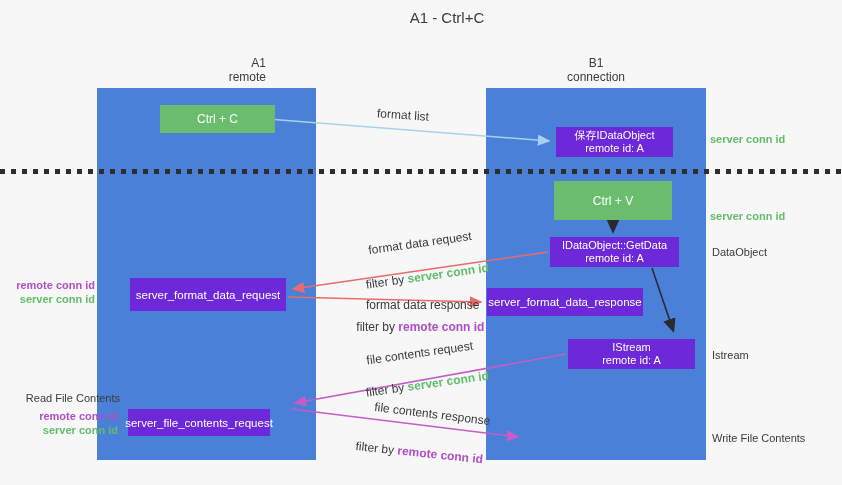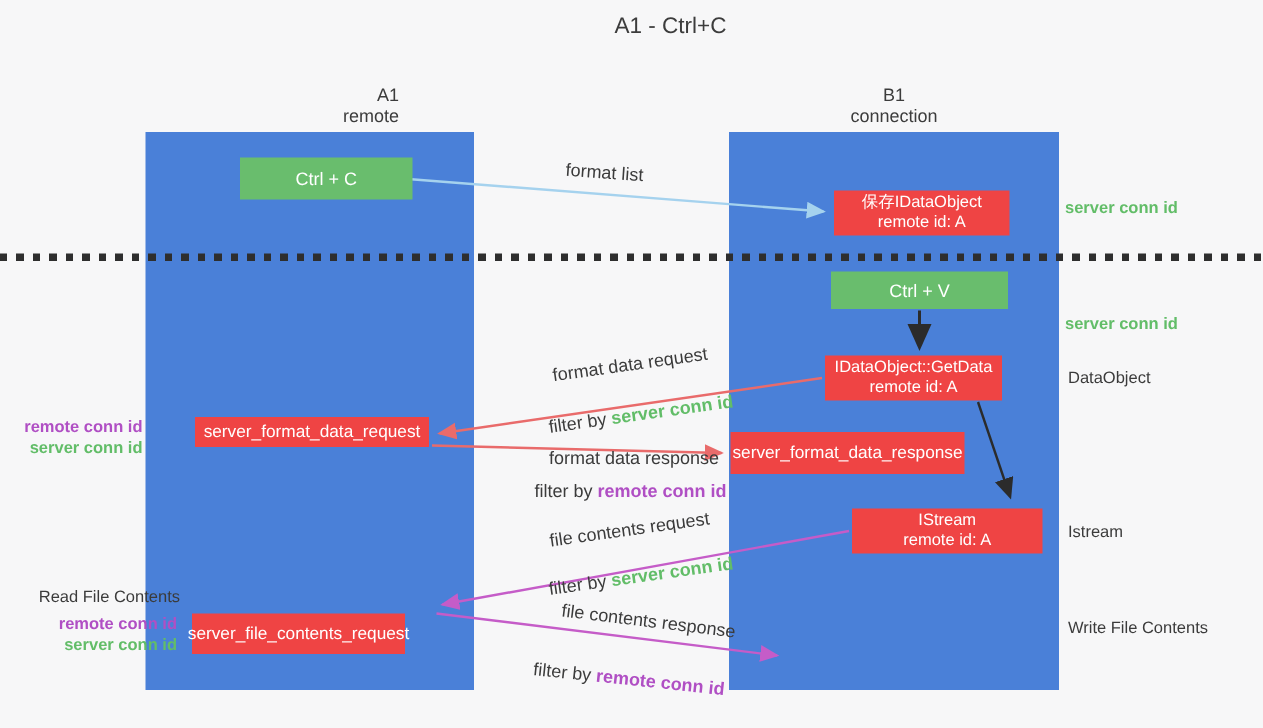--- a/index.html
+++ b/index.html
@@ -43,21 +43,21 @@
   .box{
     position:absolute;
     display:flex;flex-direction:column;
     align-items:center;justify-content:center;
     color:#ffffff;
     text-align:center;
     z-index:4;
     white-space:nowrap;
   }
   .box.green{background:#69bd6d;font-size:12px;}
-  .box.orange{background:#ef4444;font-size:11.5px;}
+  .box.orange{background:#6d28d9;font-size:11.5px;}
   .box.twoline{font-size:11px;line-height:13px;}
   .arrow-label{
     position:absolute;
     font-size:12px;color:#3b3b3b;
     white-space:pre;
     z-index:5;
   }
   .side-label{
     position:absolute;
     font-size:11px;color:#3b3b3b;
@@ -125,30 +125,30 @@
 
   <div class="box green" style="left:138px;top:105px;width:115px;height:28px;margin-left:22px;">
     <span>Ctrl + C</span>
   </div>
 
   <div class="box orange twoline" style="left:556px;top:127px;width:117px;height:30px;">
     <span>保存IDataObject</span>
     <span>remote id: A</span>
   </div>
 
-  <div class="box green" style="left:554px;top:181px;width:118px;height:25px;">
+  <div class="box green" style="left:554px;top:181px;width:118px;height:39px;">
     <span>Ctrl + V</span>
   </div>
 
-  <div class="box orange twoline" style="left:550px;top:237px;width:118px;height:30px;">
+  <div class="box orange twoline" style="left:550px;top:237px;width:129px;height:30px;">
     <span>IDataObject::GetData</span>
     <span>remote id: A</span>
   </div>
 
-  <div class="box orange" style="left:130px;top:278px;width:156px;height:20px;text-align:center;">
+  <div class="box orange" style="left:130px;top:278px;width:156px;height:33px;text-align:center;">
     <span>server_format_data_request</span>
   </div>
 
   <div class="box orange" style="left:487px;top:288px;width:156px;height:28px;">
     <span>server_format_data_response</span>
   </div>
 
   <div class="box orange twoline" style="left:568px;top:339px;width:127px;height:30px;">
     <span>IStream</span>
     <span>remote id: A</span>
@@ -178,21 +178,21 @@
 
   <div class="arrow-label rot-dn7" style="left:374px;top:407px;">file contents response</div>
   <div class="arrow-label rot-dn6" style="left:342px;top:431px;">
     <span>filter by </span><span class="purple-text">remote conn id</span>
   </div>
 
   <div class="side-label green-text" style="left:710px;top:133px;">server conn id</div>
   <div class="side-label green-text" style="left:710px;top:210px;">server conn id</div>
   <div class="side-label" style="left:712px;top:246px;">DataObject</div>
   <div class="side-label" style="left:712px;top:349px;">Istream</div>
-  <div class="side-label" style="left:712px;top:413px;">Write File Contents</div>
+  <div class="side-label" style="left:712px;top:432px;">Write File Contents</div>
 
   <div class="side-label right-align purple-text" style="left:0px;top:279px;width:95px;">remote conn id</div>
   <div class="side-label right-align green-text" style="left:0px;top:293px;width:95px;">server conn id</div>
   <div class="side-label right-align" style="left:0px;top:392px;width:120px;">Read File Contents</div>
   <div class="side-label right-align purple-text" style="left:0px;top:410px;width:118px;">remote conn id</div>
   <div class="side-label right-align green-text" style="left:0px;top:424px;width:118px;">server conn id</div>
 
 </div>
 
 </body></html>

